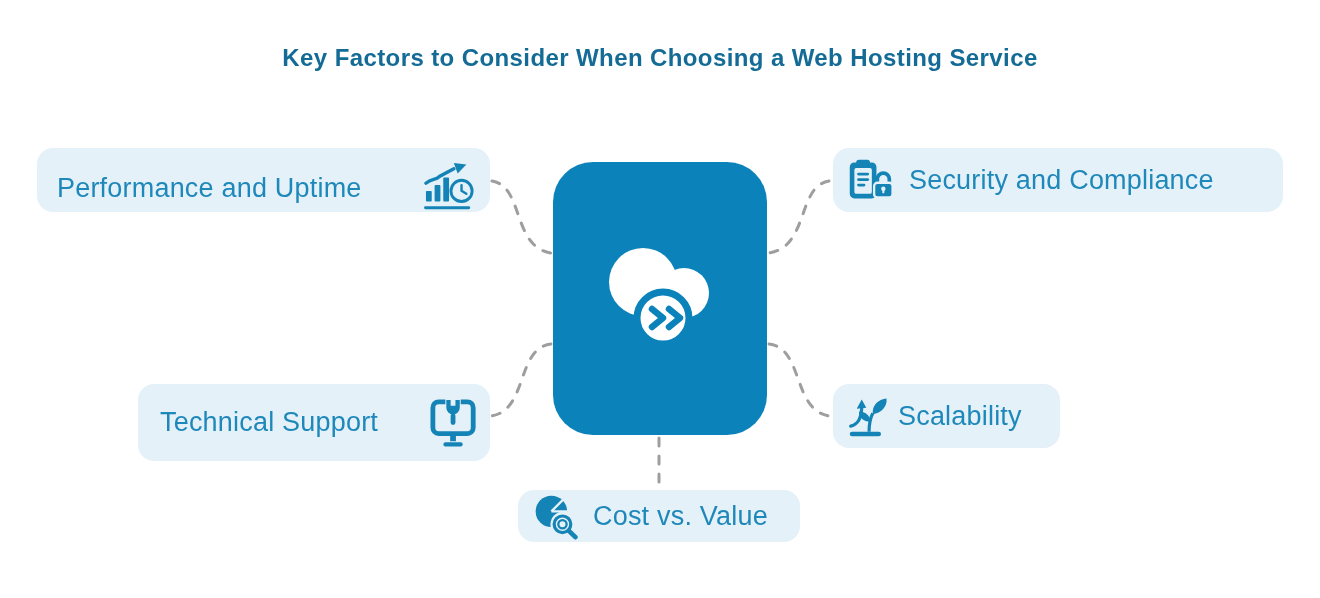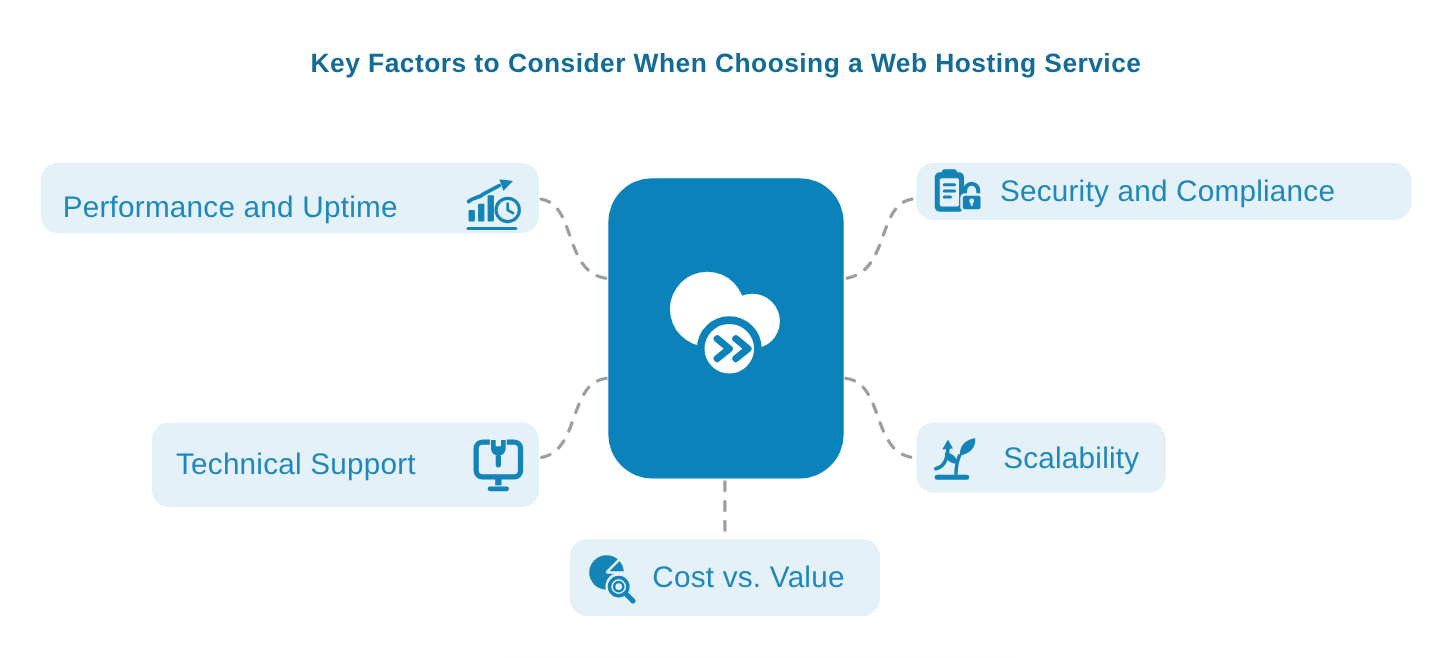--- a/index.html
+++ b/index.html
@@ -20,24 +20,24 @@
   .connectors path{stroke:var(--connector);stroke-width:3;fill:none;
     stroke-dasharray:8 10;stroke-linecap:round;}
   .card{
     position:absolute;display:flex;align-items:center;
     background:var(--card-bg);border-radius:16px;color:var(--label);
     font-size:27px;font-weight:500;letter-spacing:.2px;white-space:nowrap;
   }
   .card .icon{display:flex;align-items:center;justify-content:center;color:var(--icon);flex:0 0 auto;}
   .card svg{display:block;}
   .card-performance{left:37px;top:148px;width:453px;height:64px;justify-content:space-between;padding:16px 14px 0 20px;box-sizing:border-box;}
-  .card-security{left:833px;top:148px;width:450px;height:52px;gap:16px;padding:0 0 0 14px;box-sizing:border-box;}
+  .card-security{left:833px;top:148px;width:450px;height:64px;gap:16px;padding:0 0 0 14px;box-sizing:border-box;}
   .card-technical{left:138px;top:384px;width:352px;height:77px;justify-content:space-between;padding:0 12px 0 22px;box-sizing:border-box;}
-  .card-scalability{left:833px;top:384px;width:227px;height:64px;gap:19px;padding:0 0 0 14px;box-sizing:border-box;}
-  .card-cost{left:518px;top:490px;width:282px;height:70px;gap:13px;padding:0 0 0 14px;box-sizing:border-box;}
+  .card-scalability{left:833px;top:384px;width:227px;height:64px;gap:5px;padding:0 0 0 14px;box-sizing:border-box;}
+  .card-cost{left:518px;top:490px;width:282px;height:52px;gap:13px;padding:0 0 0 14px;box-sizing:border-box;}
   .hub{
     position:absolute;left:553px;top:162px;width:214px;height:273px;
     background:var(--center-bg);border-radius:40px;
     display:flex;align-items:center;justify-content:center;
   }
   .fill{fill:currentColor;}
   .stroke{stroke:currentColor;fill:none;}
 </style>
 </head>
 <body>

